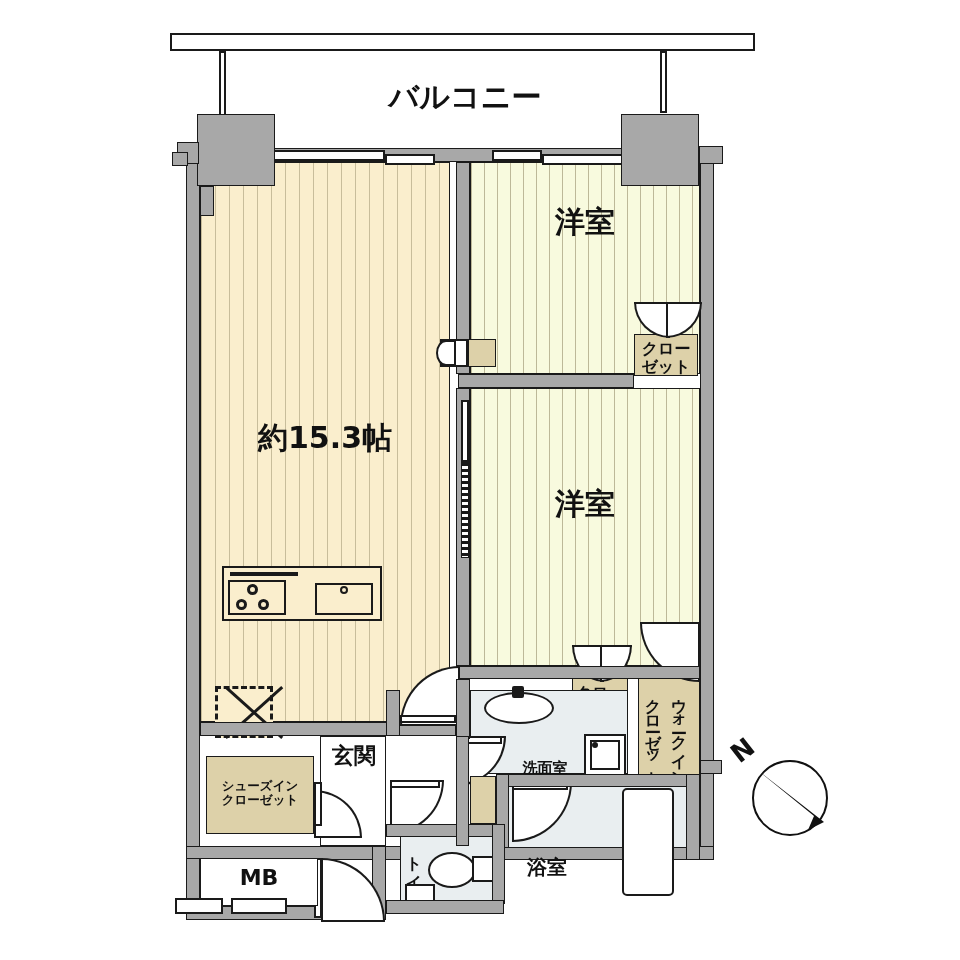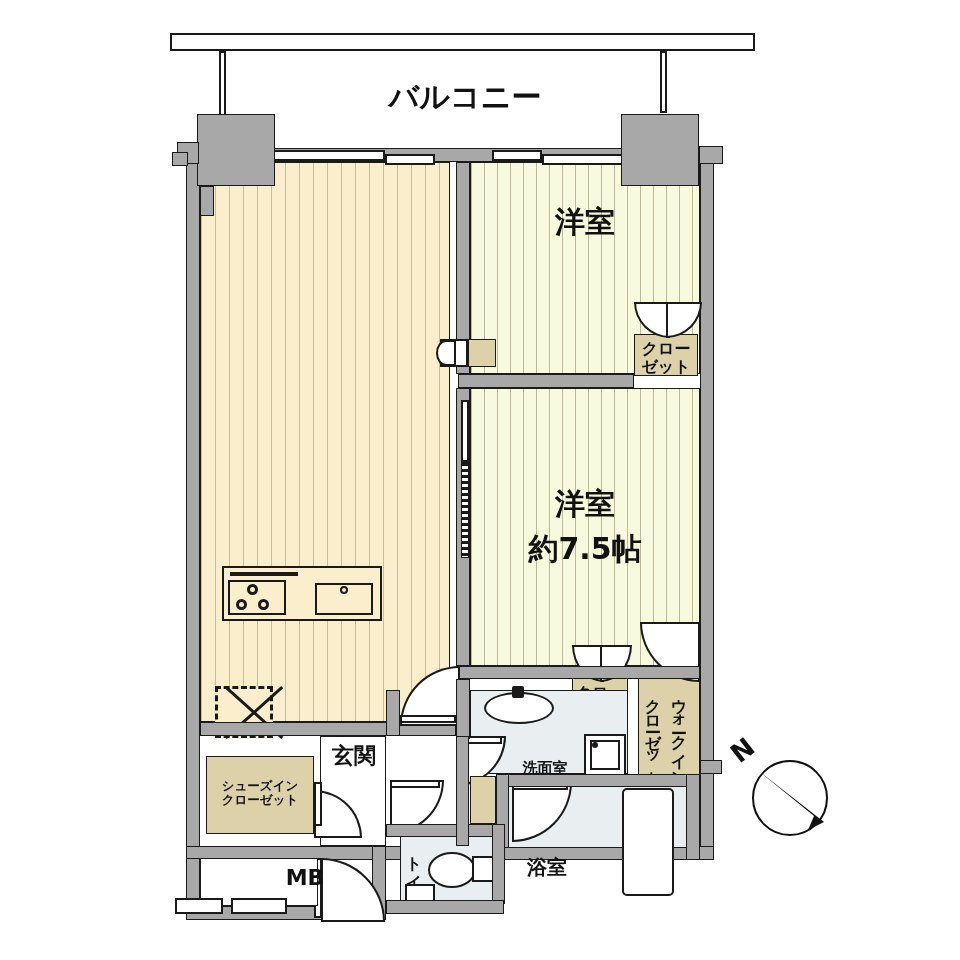--- a/index.html
+++ b/index.html
@@ -71,20 +71,21 @@
   <div class="abs f-wall ol1" style="left:700px;top:160px;width:14px;height:700px;"></div>
 
   <div class="abs f-wall ol1" style="left:186px;top:846px;width:528px;height:14px;"></div>
 
   <div class="abs f-wall ol1" style="left:186px;top:858px;width:14px;height:62px;"></div>
   <div class="abs f-wall ol1" style="left:186px;top:906px;width:200px;height:14px;"></div>
   <div class="abs f-wall ol1" style="left:372px;top:846px;width:14px;height:74px;"></div>
 
   <div class="abs f-ldk hatch-l ol1" style="left:200px;top:162px;width:250px;height:560px;"></div>
 
+  <div class="lbl big" style="left:240px;top:421px;width:170px;">約15.3帖</div>
 
   <div class="abs olt f-white" style="left:265px;top:150px;width:120px;height:11px;"></div>
   <div class="abs olt f-white" style="left:385px;top:154px;width:50px;height:11px;"></div>
 
   <div class="abs f-ldk olt" style="left:222px;top:566px;width:160px;height:55px;"></div>
   <div class="abs" style="left:230px;top:572px;width:68px;height:4px;background:#1a1a1a;"></div>
 
   <div class="abs olt f-ldk" style="left:228px;top:580px;width:58px;height:35px;"></div>
   <div class="abs" style="left:247px;top:584px;width:11px;height:11px;border-radius:50%;border:3px solid #1a1a1a;"></div>
   <div class="abs" style="left:236px;top:599px;width:11px;height:11px;border-radius:50%;border:3px solid #1a1a1a;"></div>
@@ -113,21 +114,20 @@
   <div class="abs f-wall ol1" style="left:458px;top:374px;width:176px;height:14px;"></div>
   <div class="abs f-wall ol1" style="left:456px;top:162px;width:14px;height:212px;"></div>
 
   <div class="abs f-closet ol1" style="left:468px;top:339px;width:28px;height:28px;"></div>
   <div class="abs olt f-white" style="left:440px;top:339px;width:28px;height:28px;"></div>
   <div class="abs" style="left:436px;top:340px;width:20px;height:26px;border:2px solid #1a1a1a;border-radius:60% 0 0 60%;background:#fff;"></div>
 
   <div class="abs f-room hatch ol1" style="left:470px;top:388px;width:230px;height:278px;"></div>
 
   <div class="lbl big" style="left:515px;top:487px;width:140px;">洋室</div>
-  <div class="lbl big" style="left:500px;top:532px;width:170px;">約7.5帖</div>
 
   <div class="abs f-wall ol1" style="left:456px;top:388px;width:14px;height:278px;"></div>
   <div class="abs olt f-white" style="left:461px;top:400px;width:8px;height:62px;"></div>
   <div class="abs" style="left:461px;top:462px;width:8px;height:96px;background:repeating-linear-gradient(180deg,#1a1a1a 0 3px,#fff 3px 6px);border:1.4px solid #1a1a1a;"></div>
 
   <div class="abs f-closet ol1" style="left:572px;top:678px;width:56px;height:40px;"></div>
   <div class="lbl tiny" style="left:572px;top:684px;width:56px;"><span>クロー</span><br><span>ゼット</span></div>
   <div class="leafL" style="left:572px;top:645px;width:28px;height:33px;"></div>
   <div class="leafR" style="left:600px;top:645px;width:28px;height:33px;"></div>
 
@@ -162,21 +162,21 @@
   <div class="arc arc-tr" style="left:321px;top:858px;width:60px;height:60px;"></div>
   <div class="abs olt f-white" style="left:314px;top:858px;width:8px;height:60px;"></div>
 
   <div class="abs f-closet ol1" style="left:206px;top:756px;width:108px;height:78px;"></div>
   <div class="lbl small" style="left:206px;top:779px;width:108px;"><span>シューズイン</span><br><span>クローゼット</span></div>
 
   <div class="arc arc-tr" style="left:314px;top:790px;width:44px;height:44px;"></div>
   <div class="abs olt f-white" style="left:314px;top:782px;width:8px;height:44px;"></div>
 
   <div class="abs f-white ol1" style="left:200px;top:858px;width:118px;height:48px;"></div>
-  <div class="lbl mid" style="left:200px;top:866px;width:118px;padding-left:46px;">MB</div>
+  <div class="lbl mid" style="left:200px;top:866px;width:118px;">MB</div>
   <div class="abs olt f-white" style="left:175px;top:898px;width:48px;height:16px;"></div>
   <div class="abs olt f-white" style="left:231px;top:898px;width:56px;height:16px;"></div>
 
   <div class="abs f-wet ol1" style="left:470px;top:690px;width:158px;height:84px;"></div>
   <div class="lbl small" style="left:510px;top:760px;width:70px;font-size:15px;">洗面室</div>
 
   <div class="abs" style="left:484px;top:692px;width:70px;height:32px;border:2.5px solid #1a1a1a;border-radius:50%;background:#fff;"></div>
   <div class="abs" style="left:512px;top:686px;width:12px;height:12px;background:#1a1a1a;border-radius:2px;"></div>
 
   <div class="abs olt f-white" style="left:584px;top:734px;width:42px;height:42px;"></div>

